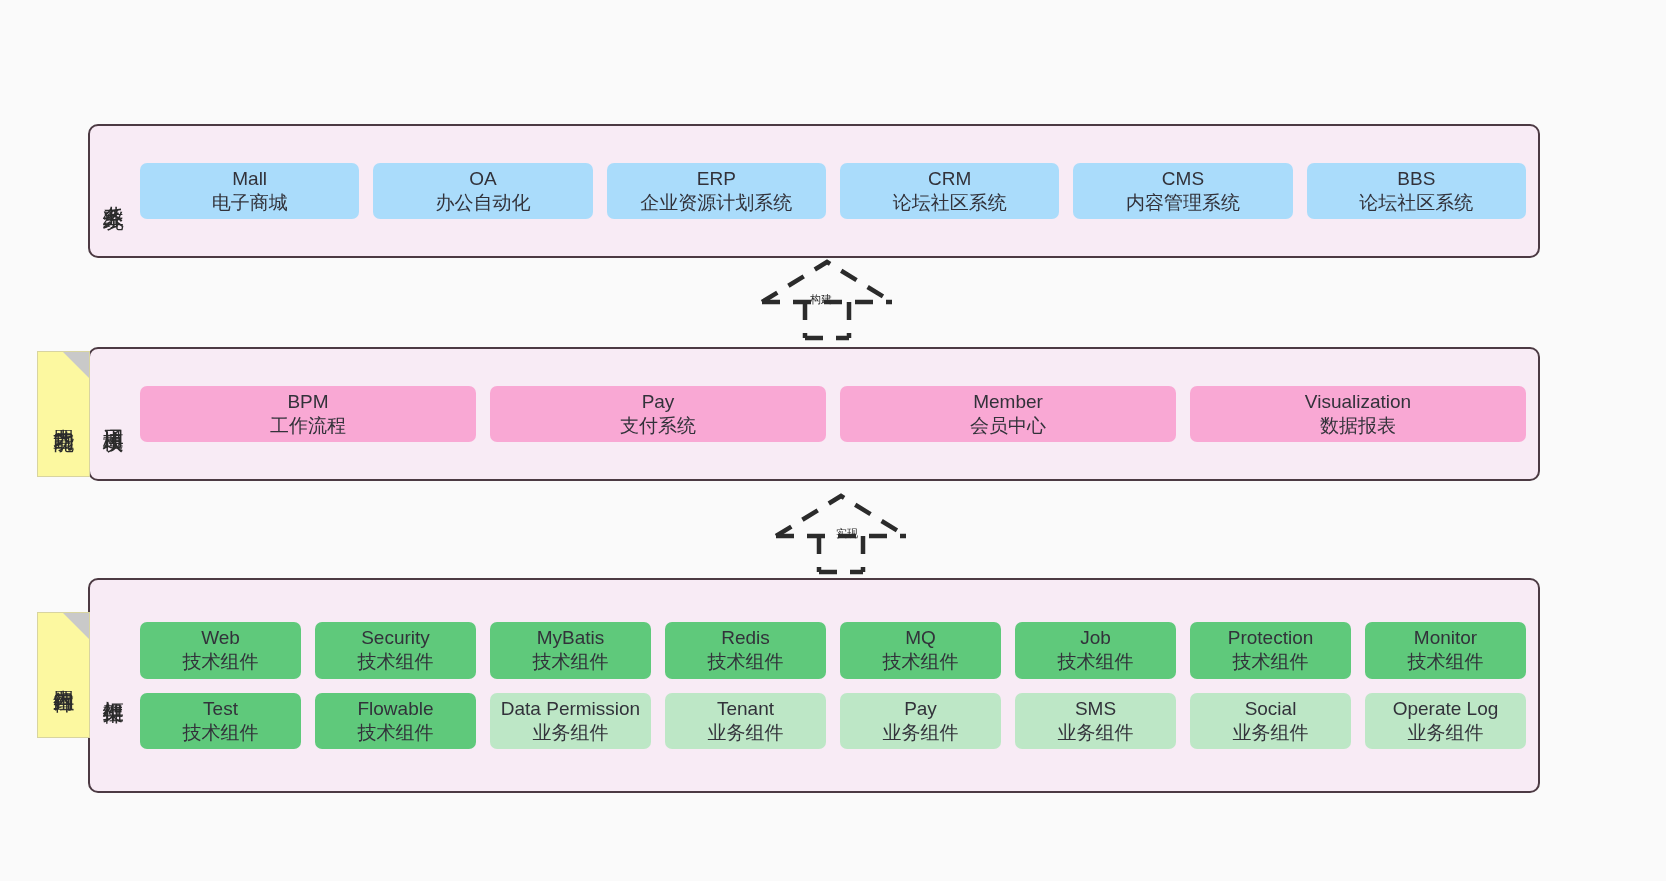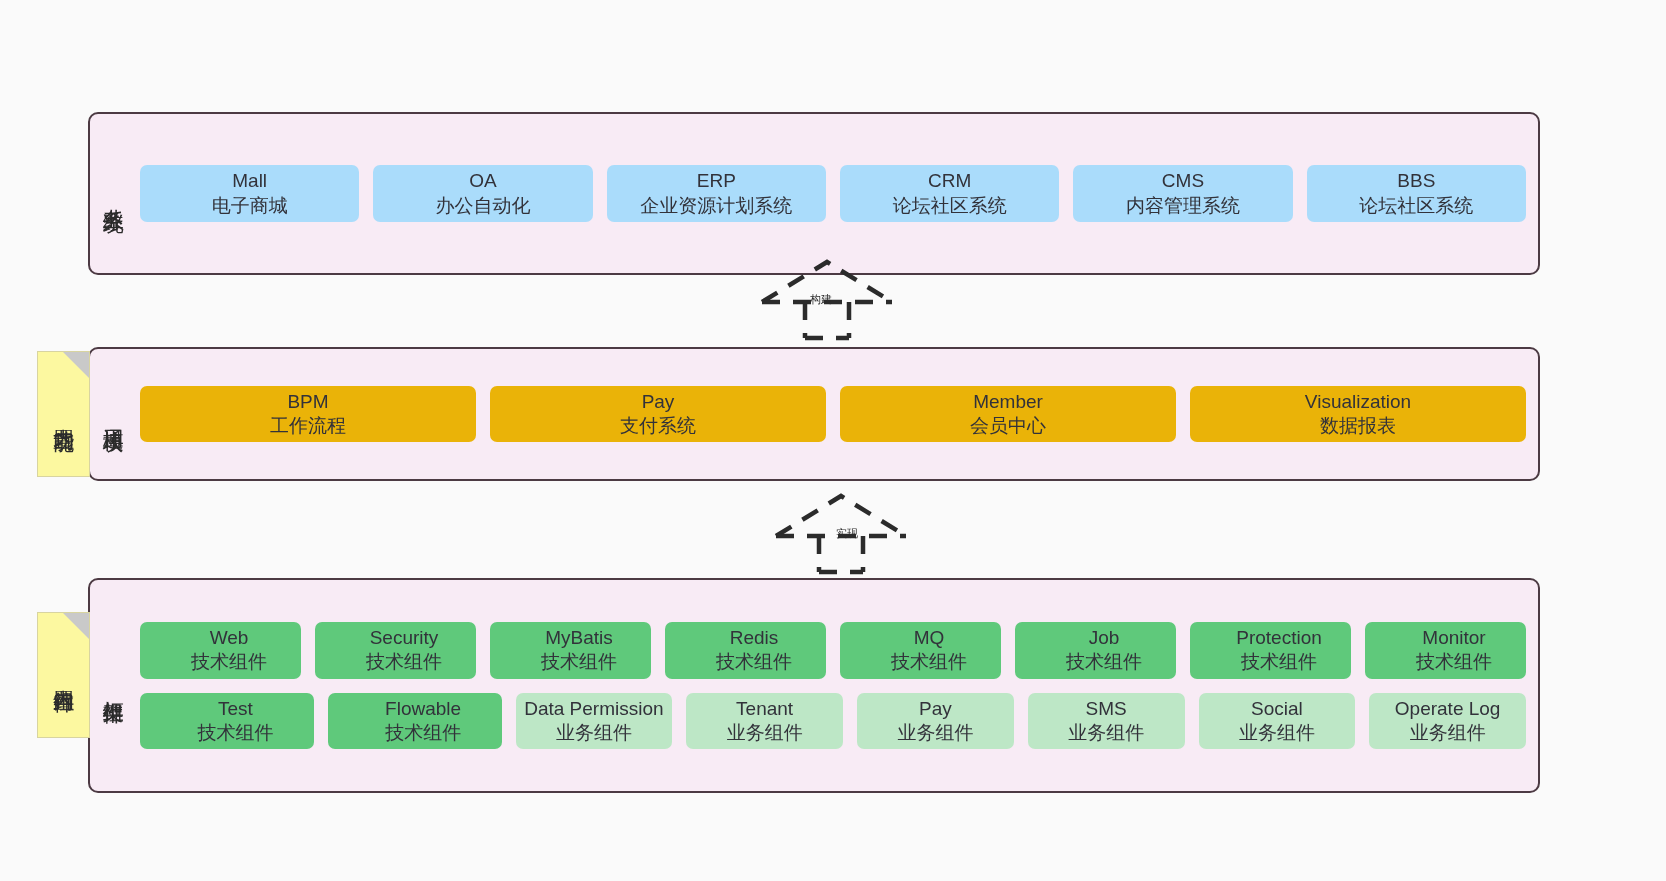--- a/index.html
+++ b/index.html
@@ -64,22 +64,22 @@
     color:#32323a;
     box-sizing:border-box;
     padding:4px 6px;
     min-width:0;
   }
   .cell .ln{display:block;white-space:normal;}
 
   
   .c-blue      {background:#aadcfb;}
   .c-red       {background:#f2626e;}
-  .c-pink      {background:#eab308;text-align:right;}
-  .c-green     {background:#5fc97b;padding-left:23px;}
+  .c-pink      {background:#f9a8d4;text-align:right;}
+  .c-green     {background:#5fc97b;}
   .c-greenlight{background:#bde7c6;justify-content:space-between;}
 
   
   .note{
     position:absolute;
     background:#fcf8a0;
     border:1px solid #d8d4a0;
     box-sizing:border-box;
     display:flex;
     align-items:center;
@@ -110,21 +110,21 @@
     color:#2b2b2b;
     white-space:nowrap;
     user-select:none;
   }
 </style>
 </head>
 <body>
 
 <div class="stage">
 
-  <div class="band" id="band-0" style="left:88px;top:112px;width:1452px;height:163px;">
+  <div class="band" id="band-0" style="left:88px;top:124px;width:1452px;height:134px;">
     <div class="band-label">业务系统</div>
     <div class="band-body">
       <div class="row">
         <div class="cell c-blue">
           <span class="ln">Mall</span>
           <span class="ln">电子商城</span>
         </div>
         <div class="cell c-blue">
           <span class="ln">OA</span>
           <span class="ln">办公自动化</span>

